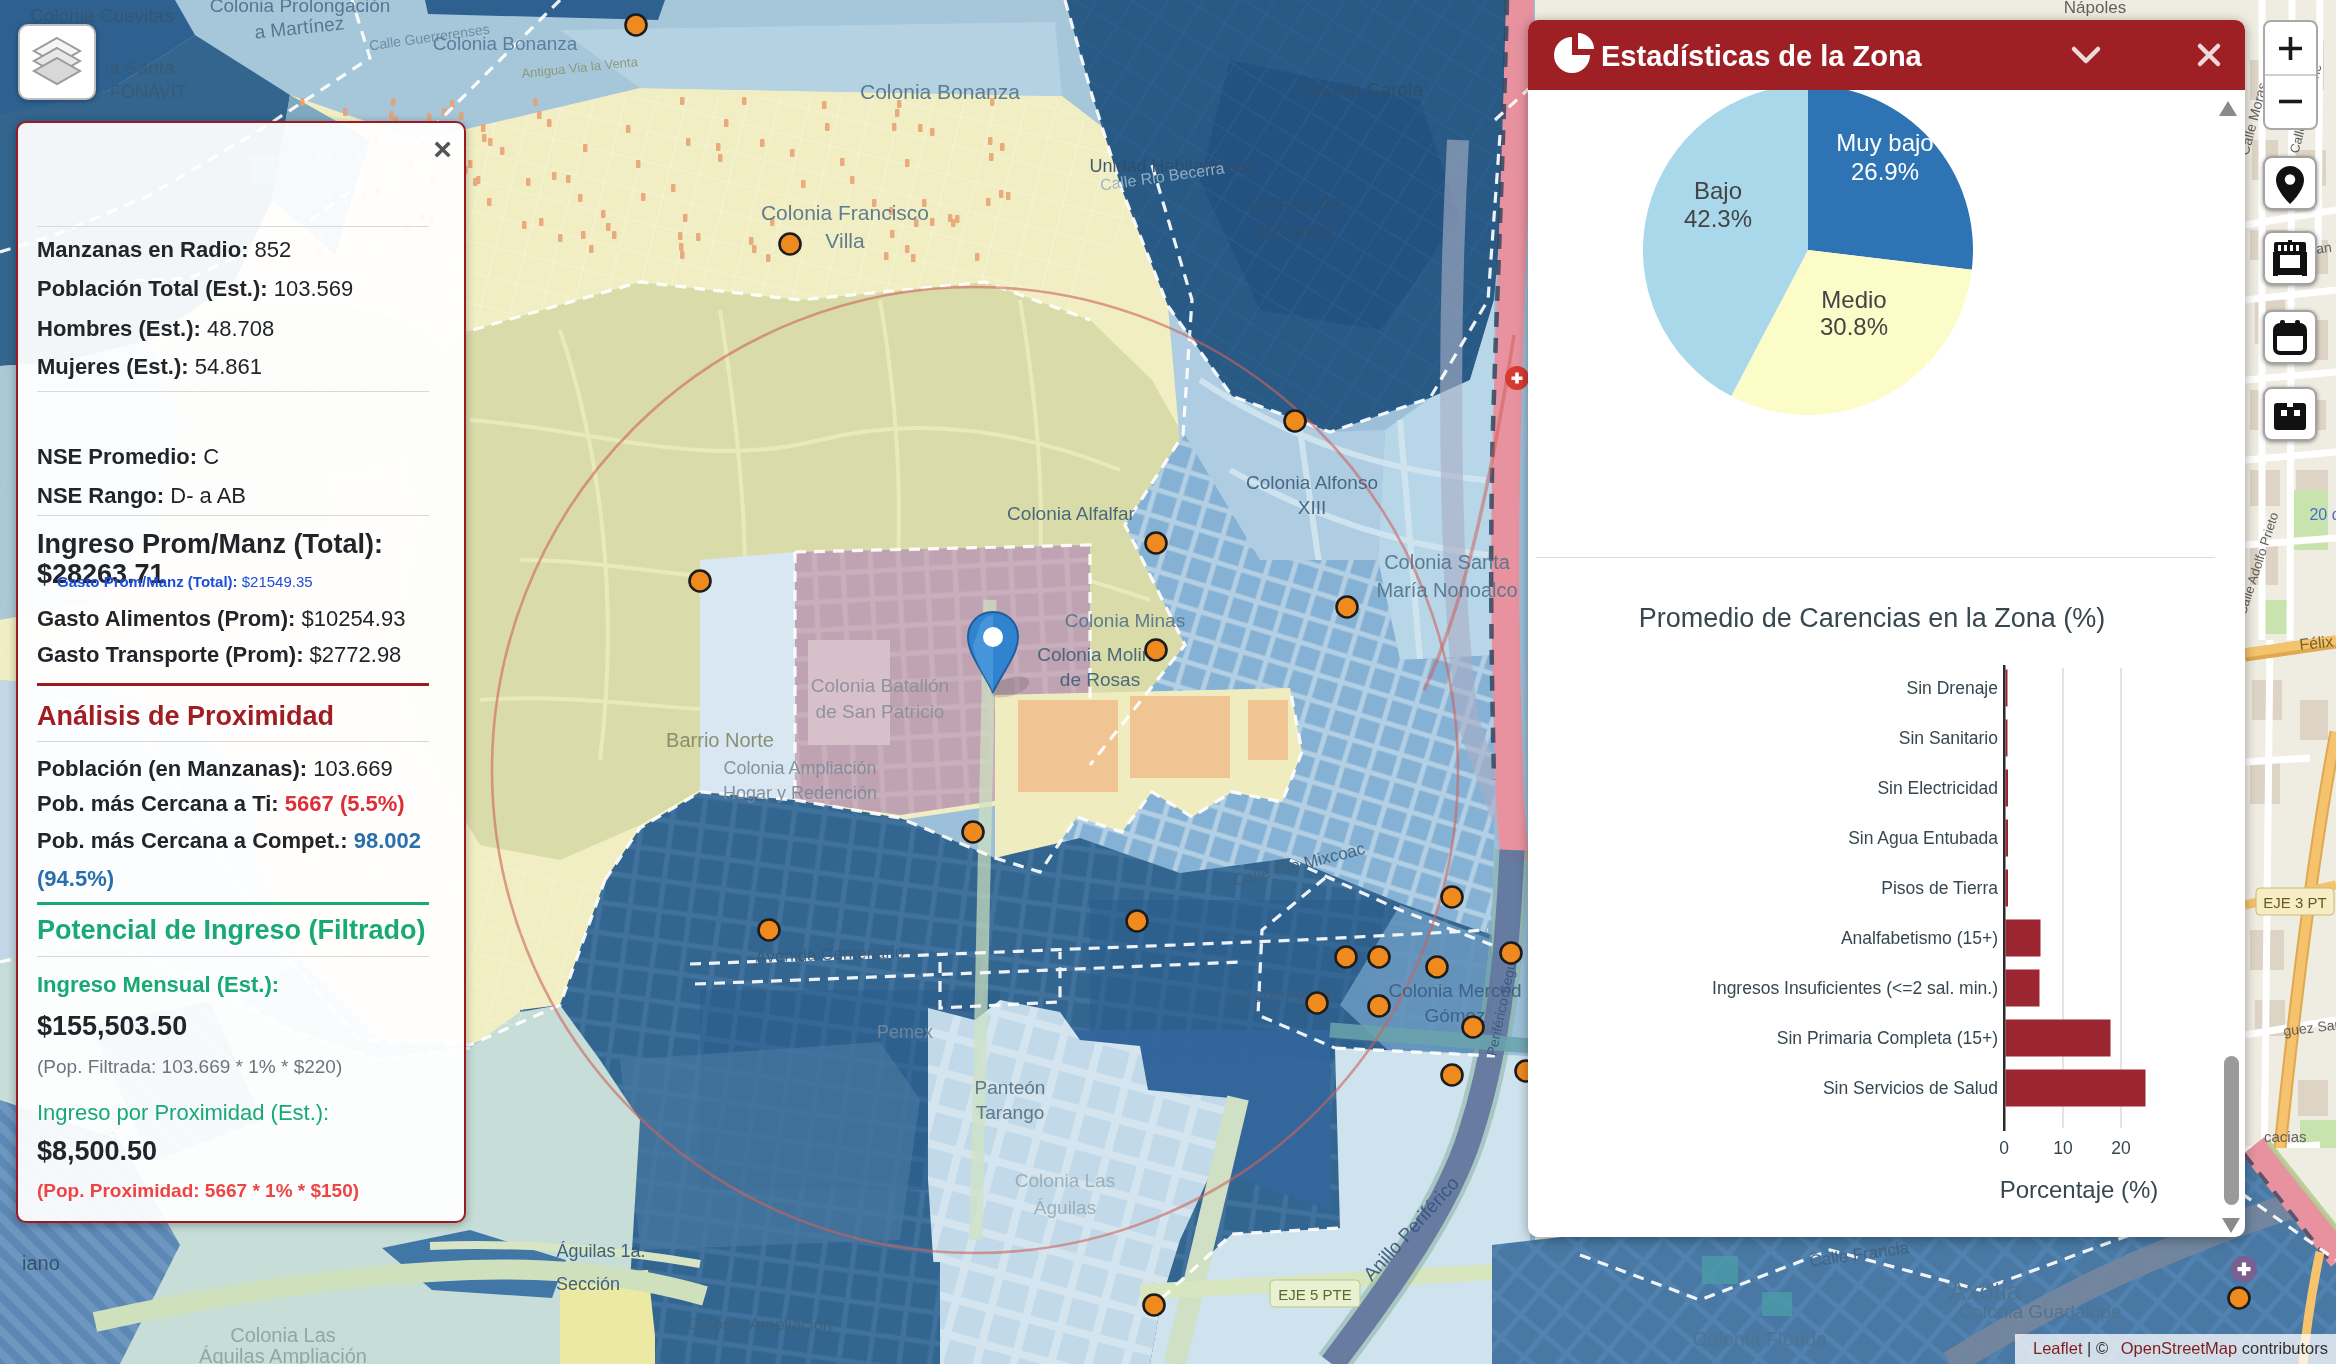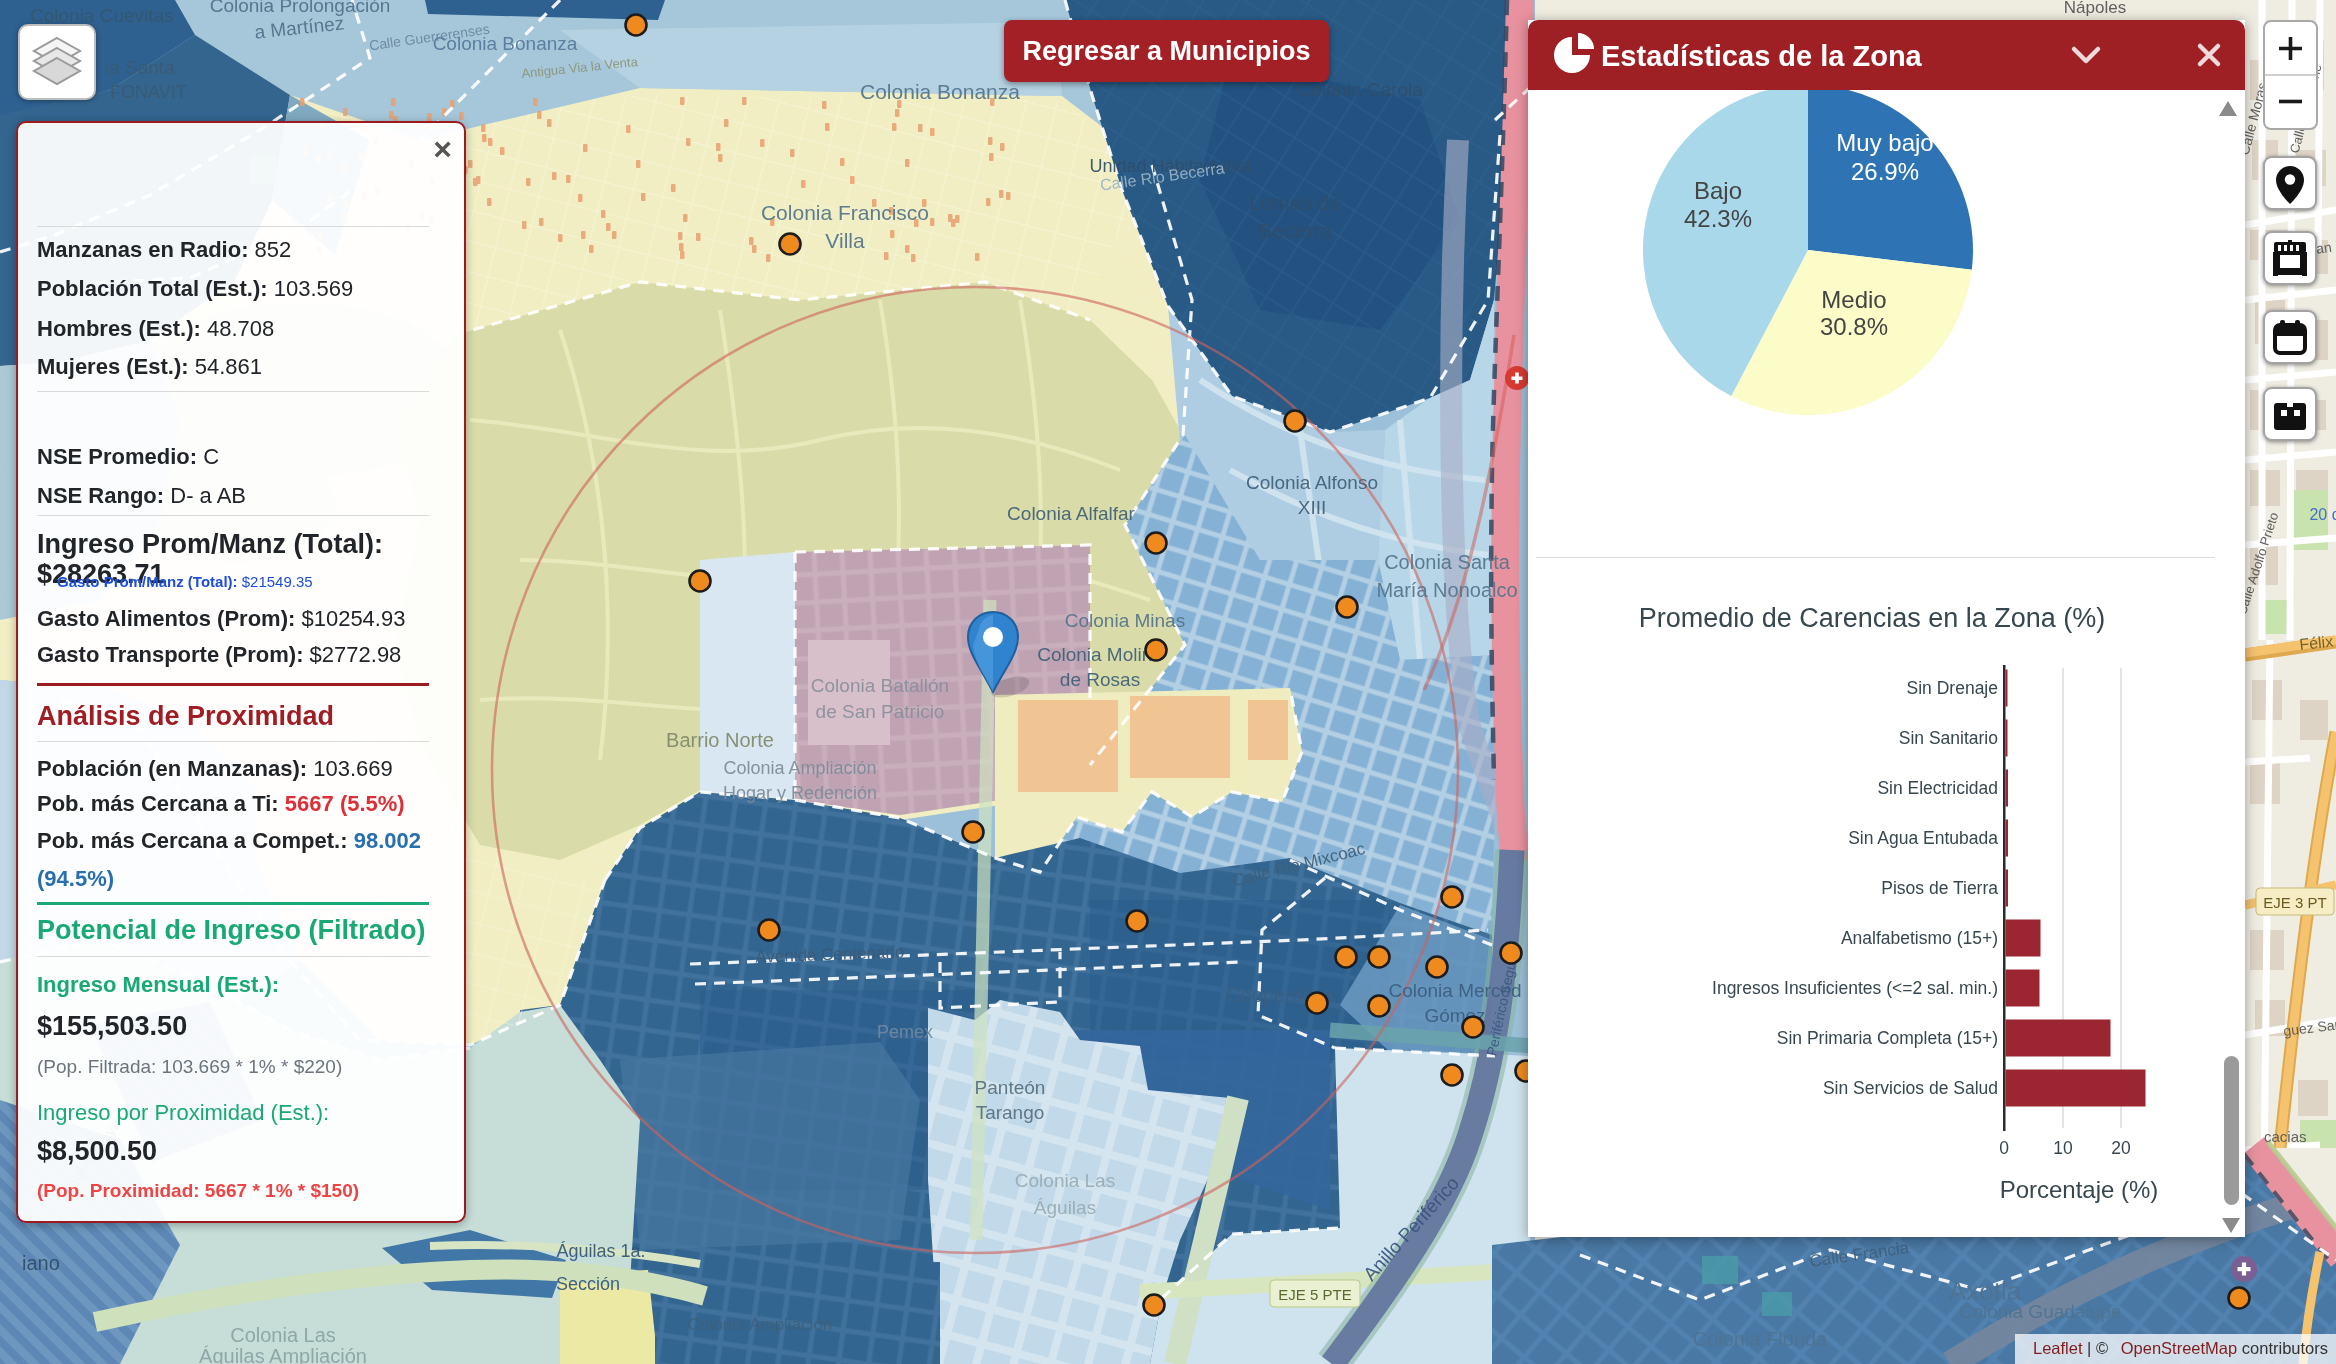--- a/index.html
+++ b/index.html
@@ -1,21 +1,21 @@
 <!DOCTYPE html>
 <html><head><meta charset="utf-8"><title>Mapa</title>
 <style>html,body{margin:0;padding:0;background:#dfe8ee;}
 #stage{position:relative;width:2336px;height:1364px;overflow:hidden;font-family:"Liberation Sans",sans-serif;}
 #map{position:absolute;left:0;top:0;}
 #layersBtn{position:absolute;left:18px;top:24px;width:78px;height:76px;background:#fff;border:2px solid #bdbdbd;border-radius:10px;box-sizing:border-box;box-shadow:0 1px 5px rgba(0,0,0,.35);}
 #btnRegresar{position:absolute;left:1004px;top:20px;width:325px;height:62px;background:#a32126;color:#fff;font-weight:bold;font-size:27px;text-align:center;line-height:62px;border-radius:8px;box-shadow:0 2px 6px rgba(0,0,0,.4);}
 #leftPanel{position:absolute;left:16px;top:121px;width:450px;height:1102px;background:rgba(255,255,255,.94);border:2px solid #9b1b20;border-radius:10px;box-sizing:border-box;box-shadow:0 2px 10px rgba(0,0,0,.3);font-size:22px;color:#212529;}
 .lp{position:absolute;left:19px;width:400px;line-height:30px;}
 .hrt{position:absolute;left:19px;width:392px;}
-#rightPanel{position:absolute;left:1528px;top:20px;width:717px;height:1217px;background:#fff;border-radius:0;box-shadow:0 2px 12px rgba(0,0,0,.35);}
+#rightPanel{position:absolute;left:1528px;top:20px;width:717px;height:1217px;background:#fff;border-radius:10px;box-shadow:0 2px 12px rgba(0,0,0,.35);}
 #rpHead{position:absolute;left:0;top:0;width:717px;height:70px;background:#9e2025;border-radius:10px 10px 0 0;}
 #zoomCtl{position:absolute;left:2263px;top:20px;width:55px;height:110px;background:#fff;border:2px solid #a9a9a9;border-radius:8px;box-sizing:border-box;}
 .mapbtn{position:absolute;left:2263px;width:54px;height:54px;background:#fff;border:2px solid #a3a3a3;border-radius:9px;box-sizing:border-box;box-shadow:0 1px 4px rgba(0,0,0,.45);}
 .mapbtn svg{display:block;margin:0 auto;}
 #attr{position:absolute;right:0;bottom:0;height:30px;background:rgba(255,255,255,.75);font-size:16.5px;color:#333;padding:0 8px 0 10px;line-height:29px;white-space:nowrap;}
 #attr a{color:#7f1d1d;text-decoration:none;margin-left:8px;}</style></head>
 <body>
 <div id="stage">
 <svg id="map" width="2336" height="1364" viewBox="0 0 2336 1364">
 <defs>
@@ -420,21 +420,20 @@
 <path d="M993,692 C978,664 968,652 968,637 C968,622.5 979,612 993,612 C1007,612 1018,622.5 1018,637 C1018,652 1008,664 993,692 Z" fill="#2f83cf" stroke="#205f9e" stroke-width="2"></path>
 <path d="M978,632 C980,621 986,616 993,615 L993,692 C986,678 974,662 973,645 Z" fill="#56a0e0" opacity=".6"></path>
 <circle cx="993" cy="637" r="10" fill="#fff"></circle>
 </g>
 </svg>
 <div id="layersBtn"><svg width="74" height="72" viewBox="0 0 74 72">
 <polygon points="37,12 60,25 37,38 14,25" fill="#f5f5f5" stroke="#9a9a9a" stroke-width="2"></polygon>
 <polygon points="37,22 60,35 37,48 14,35" fill="#e7e7e7" stroke="#9a9a9a" stroke-width="2"></polygon>
 <polygon points="37,32 60,45 37,58 14,45" fill="#d8d8d8" stroke="#9a9a9a" stroke-width="2"></polygon>
 </svg></div>
-<div id="btnRegresar">Regresar a Municipios</div>
 <div id="leftPanel">
 <div style="position:absolute;right:12px;top:8px;font-size:32px;color:#555;font-weight:bold;">×</div>
 <div class="hrt" style="top:103px;border-top:1px solid #d9d9d9;"></div>
 <div class="lp" style="top:112px;font-size:22px;color:#212529;"><b>Manzanas en Radio:</b> 852</div>
 <div class="lp" style="top:151px;font-size:22px;color:#212529;"><b>Población Total (Est.):</b> 103.569</div>
 <div class="lp" style="top:191px;font-size:22px;color:#212529;"><b>Hombres (Est.):</b> 48.708</div>
 <div class="lp" style="top:229px;font-size:22px;color:#212529;"><b>Mujeres (Est.):</b> 54.861</div>
 <div class="hrt" style="top:268px;border-top:1px solid #d9d9d9;"></div>
 <div class="lp" style="top:319px;font-size:22px;color:#212529;"><b>NSE Promedio:</b> C</div>
 <div class="lp" style="top:358px;font-size:22px;color:#212529;"><b>NSE Rango:</b> D- a AB</div>

